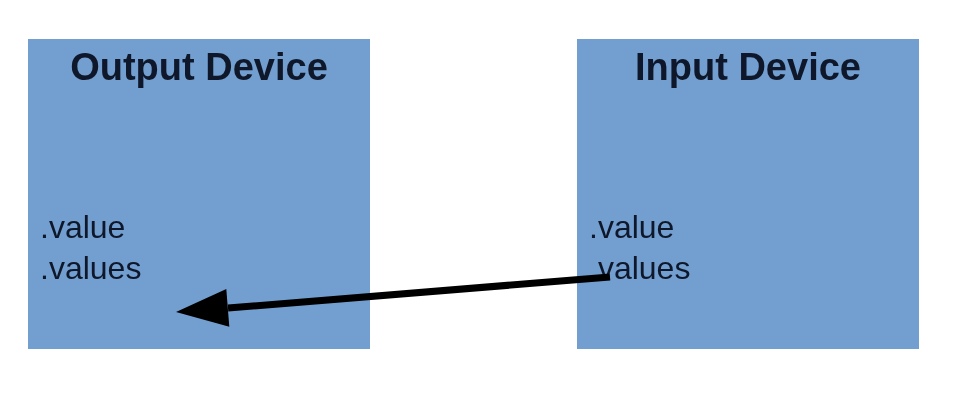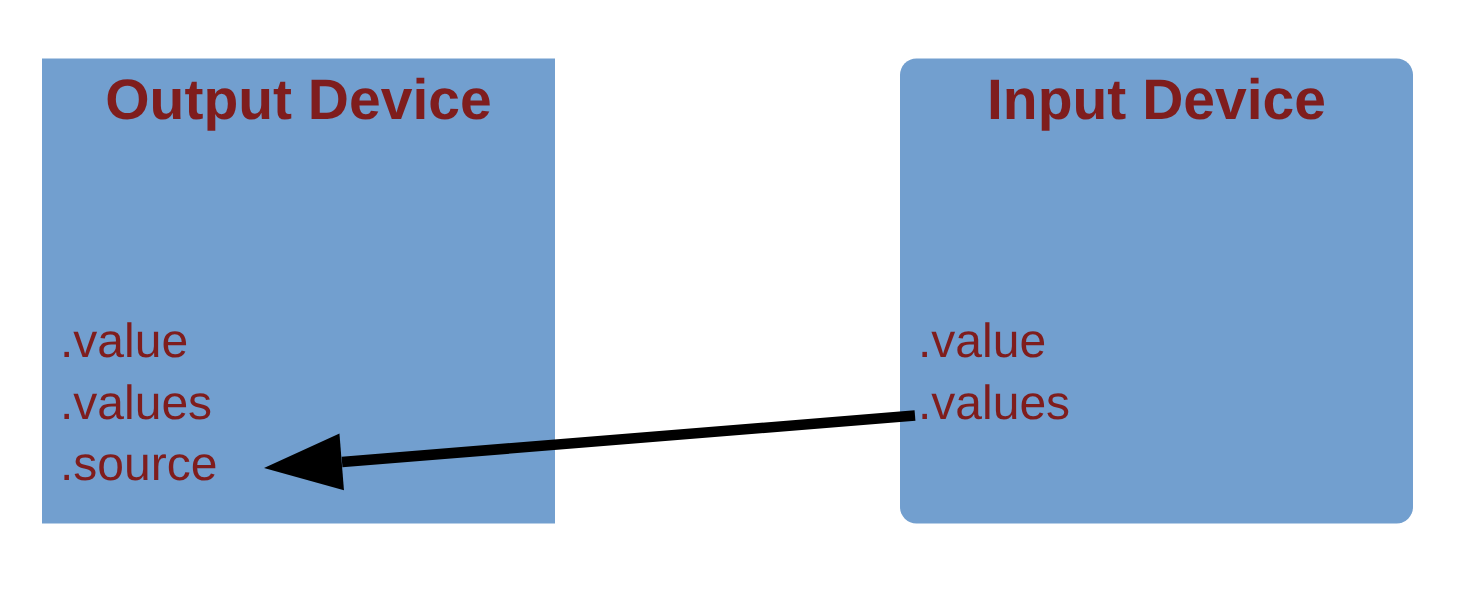--- a/index.html
+++ b/index.html
@@ -7,31 +7,31 @@
     padding: 0;
     background: #ffffff;
   }
   .canvas {
     position: relative;
     width: 974px;
     height: 406px;
     background: #ffffff;
     overflow: hidden;
     font-family: "Liberation Sans", sans-serif;
-    color: #7f1d1d;
+    color: #0f172a;
   }
   .device-box {
     position: absolute;
     top: 39px;
     width: 342px;
     height: 310px;
     background: #729fcf;
   }
   .device-box.left  { left: 28px; }
-  .device-box.right { left: 600px; border-radius: 11px; }
+  .device-box.right { left: 577px; }
   .box-title {
     padding-top: 6px;
     text-align: center;
     font-size: 38px;
     font-weight: bold;
     line-height: 44px;
     white-space: nowrap;
   }
   .box-fields {
     position: absolute;
@@ -53,21 +53,20 @@
 </head>
 <body>
 
 <div class="canvas">
 
   <div class="device-box left">
     <div class="box-title">Output Device</div>
     <div class="box-fields">
       <div>.value</div>
       <div>.values</div>
-      <div>.source</div>
     </div>
   </div>
 
   <div class="device-box right">
     <div class="box-title">Input Device</div>
     <div class="box-fields">
       <div>.value</div>
       <div>.values</div>
     </div>
   </div>

